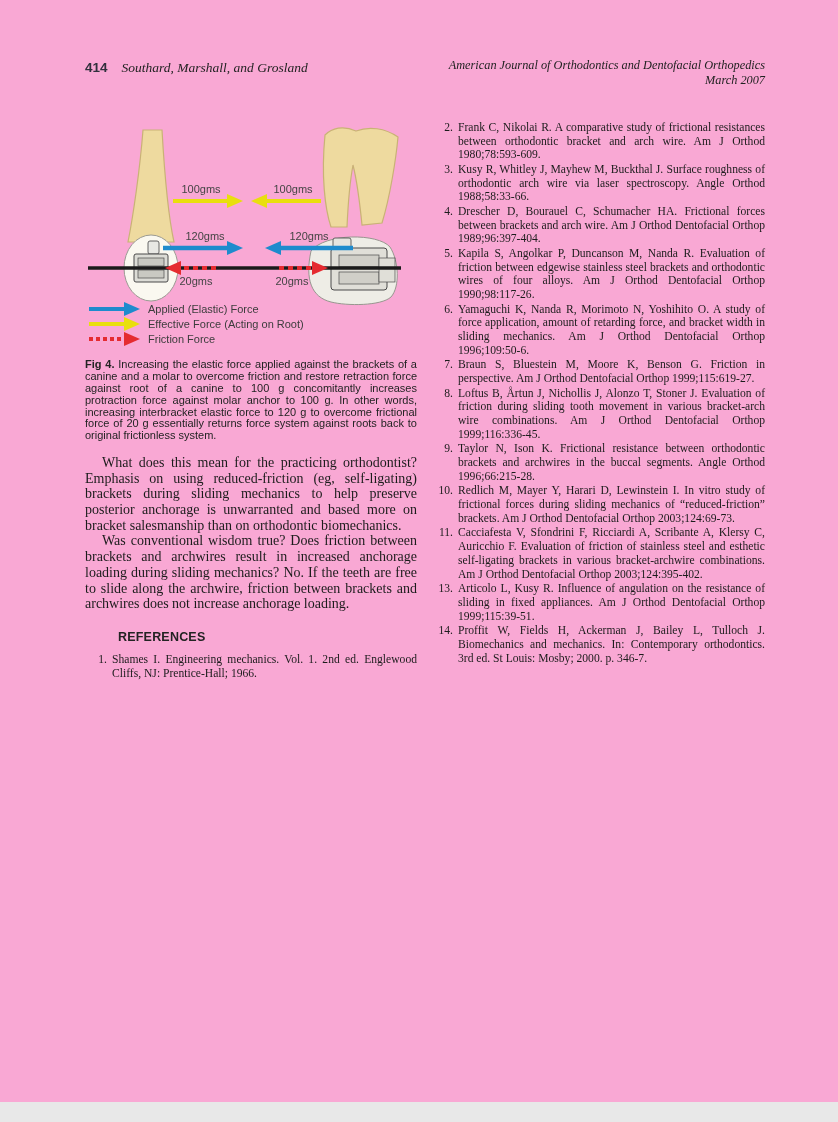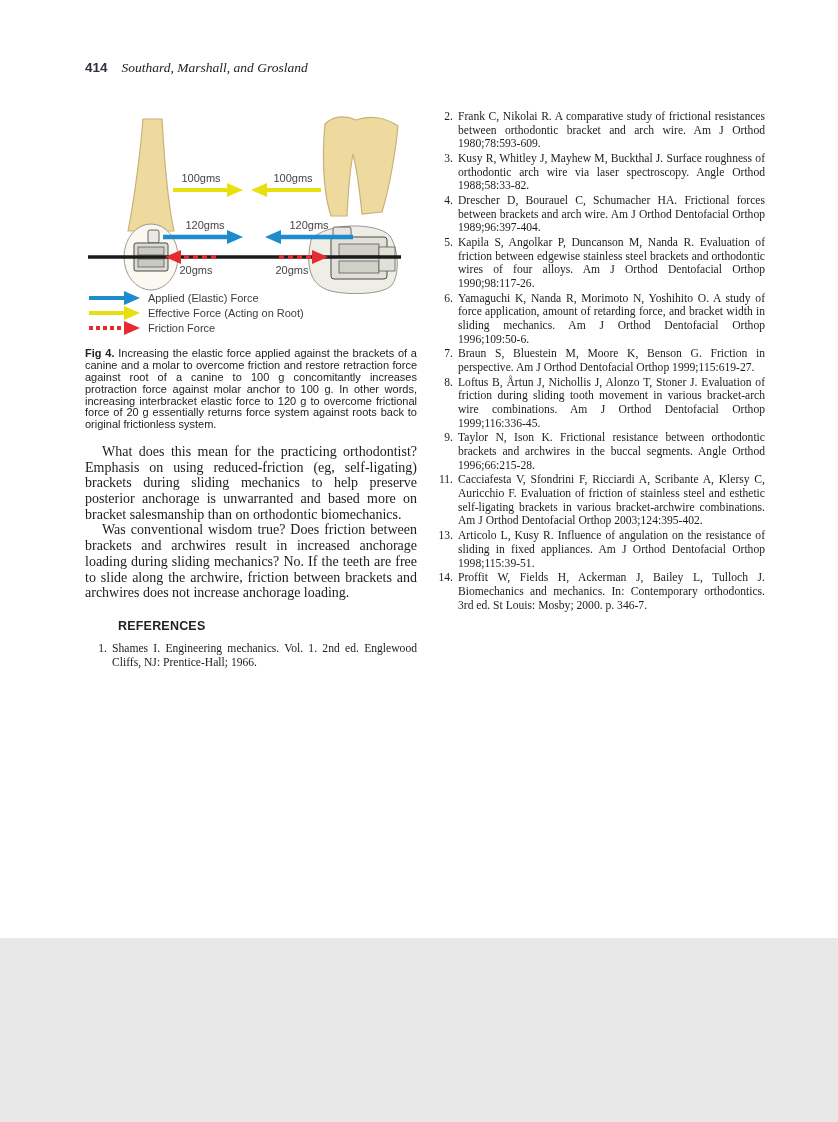--- a/index.html
+++ b/index.html
@@ -1,17 +1,17 @@
 <!DOCTYPE html>
 <html><head>
 <meta charset="utf-8">
 <style>
   html,body{margin:0;padding:0;background:#e8e8e8;}
   .page{
-    width:838px;height:938px;background:#ffffff;box-sizing:border-box;
+    width:838px;height:1102px;background:#f9a8d4;box-sizing:border-box;
     padding:58px 73px 40px 85px;position:relative;margin:0 auto;
     font-family:"Liberation Serif", serif;color:#1c1c1c;
   }
   
   .pg-header{display:flex;justify-content:space-between;align-items:flex-start;margin-bottom:34px;}
   .h-left{white-space:nowrap;}
   .folio{font-family:"Liberation Sans", sans-serif;font-weight:bold;font-size:13.5px;color:#30303c;margin-right:10px;}
   .authors{font-style:italic;font-size:13.5px;color:#222;}
   .h-right{text-align:right;font-style:italic;font-size:12.3px;line-height:1.18;color:#222;}
   
@@ -41,20 +41,24 @@
 </head>
 <body>
 
 <div class="page">
 
   <header class="pg-header">
     <div class="h-left">
       <span class="folio">414</span>
       <span class="authors">Southard, Marshall, and Grosland</span>
     </div>
+    <div class="h-right">
+      <div>American Journal of Orthodontics and Dentofacial Orthopedics</div>
+      <div>March 2007</div>
+    </div>
   </header>
 
   <div class="columns">
 
     <div class="col col-left">
 
       <figure>
         <svg width="332" height="228" viewBox="0 0 332 228" xmlns="http://www.w3.org/2000/svg">
 
           <g>
@@ -152,21 +156,21 @@
     </div>
 
     <div class="col col-right">
       <ol class="ref-list">
         <li class="ref">
           <span class="ref-num">2.</span>
           <span class="ref-text">Frank C, Nikolai R. A comparative study of frictional resistances between orthodontic bracket and arch wire. Am J Orthod 1980;78:593-609.</span>
         </li>
         <li class="ref">
           <span class="ref-num">3.</span>
-          <span class="ref-text">Kusy R, Whitley J, Mayhew M, Buckthal J. Surface roughness of orthodontic arch wire via laser spectroscopy. Angle Orthod 1988;58:33-82.</span>
+          <span class="ref-text">Kusy R, Whitley J, Mayhew M, Buckthal J. Surface roughness of orthodontic arch wire via laser spectroscopy. Angle Orthod 1988;58:33-66.</span>
         </li>
         <li class="ref">
           <span class="ref-num">4.</span>
           <span class="ref-text">Drescher D, Bourauel C, Schumacher HA. Frictional forces between brackets and arch wire. Am J Orthod Dentofacial Orthop 1989;96:397-404.</span>
         </li>
         <li class="ref">
           <span class="ref-num">5.</span>
           <span class="ref-text">Kapila S, Angolkar P, Duncanson M, Nanda R. Evaluation of friction between edgewise stainless steel brackets and orthodontic wires of four alloys. Am J Orthod Dentofacial Orthop 1990;98:117-26.</span>
         </li>
         <li class="ref">
@@ -179,26 +183,30 @@
         </li>
         <li class="ref">
           <span class="ref-num">8.</span>
           <span class="ref-text">Loftus B, Årtun J, Nichollis J, Alonzo T, Stoner J. Evaluation of friction during sliding tooth movement in various bracket-arch wire combinations. Am J Orthod Dentofacial Orthop 1999;116:336-45.</span>
         </li>
         <li class="ref">
           <span class="ref-num">9.</span>
           <span class="ref-text">Taylor N, Ison K. Frictional resistance between orthodontic brackets and archwires in the buccal segments. Angle Orthod 1996;66:215-28.</span>
         </li>
         <li class="ref">
+          <span class="ref-num">10.</span>
+          <span class="ref-text">Redlich M, Mayer Y, Harari D, Lewinstein I. In vitro study of frictional forces during sliding mechanics of “reduced-friction” brackets. Am J Orthod Dentofacial Orthop 2003;124:69-73.</span>
+        </li>
+        <li class="ref">
           <span class="ref-num">11.</span>
           <span class="ref-text">Cacciafesta V, Sfondrini F, Ricciardi A, Scribante A, Klersy C, Auricchio F. Evaluation of friction of stainless steel and esthetic self-ligating brackets in various bracket-archwire combinations. Am J Orthod Dentofacial Orthop 2003;124:395-402.</span>
         </li>
         <li class="ref">
           <span class="ref-num">13.</span>
-          <span class="ref-text">Articolo L, Kusy R. Influence of angulation on the resistance of sliding in fixed appliances. Am J Orthod Dentofacial Orthop 1998;115:39-51.</span>
+          <span class="ref-text">Articolo L, Kusy R. Influence of angulation on the resistance of sliding in fixed appliances. Am J Orthod Dentofacial Orthop 1999;115:39-51.</span>
         </li>
         <li class="ref">
           <span class="ref-num">14.</span>
           <span class="ref-text">Proffit W, Fields H, Ackerman J, Bailey L, Tulloch J. Biomechanics and mechanics. In: Contemporary orthodontics. 3rd ed. St Louis: Mosby; 2000. p. 346-7.</span>
         </li>
       </ol>
     </div>
 
   </div>
 </div>

